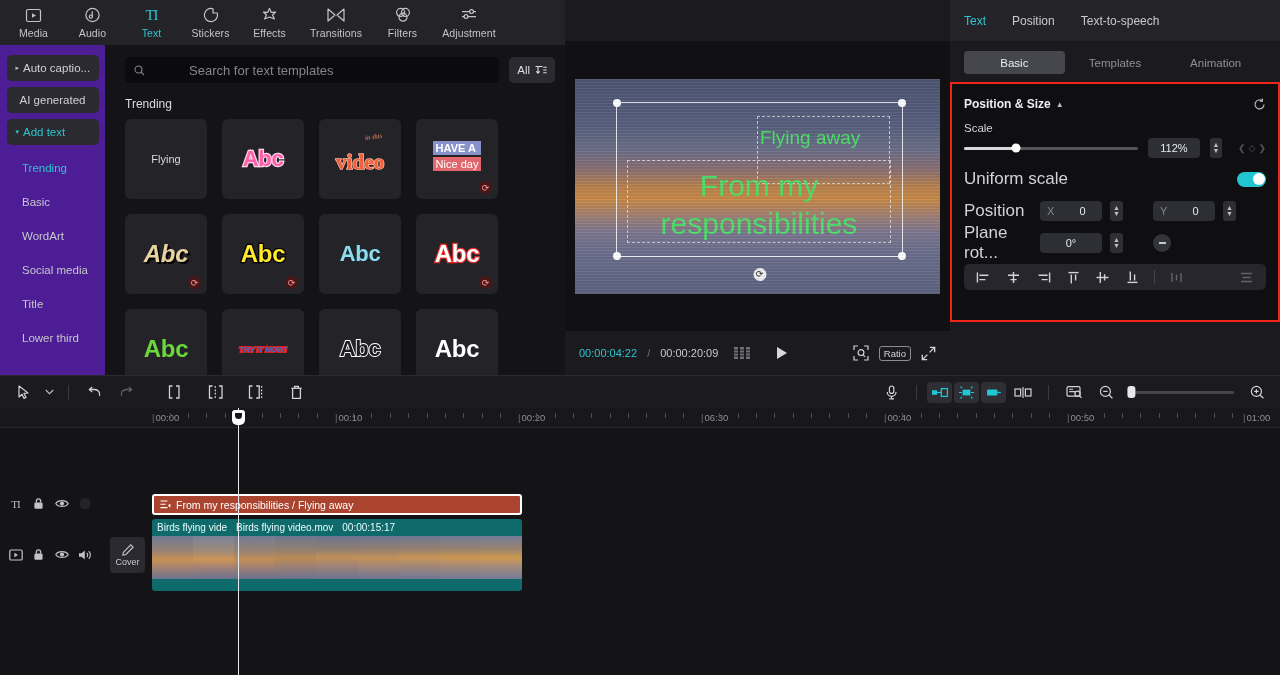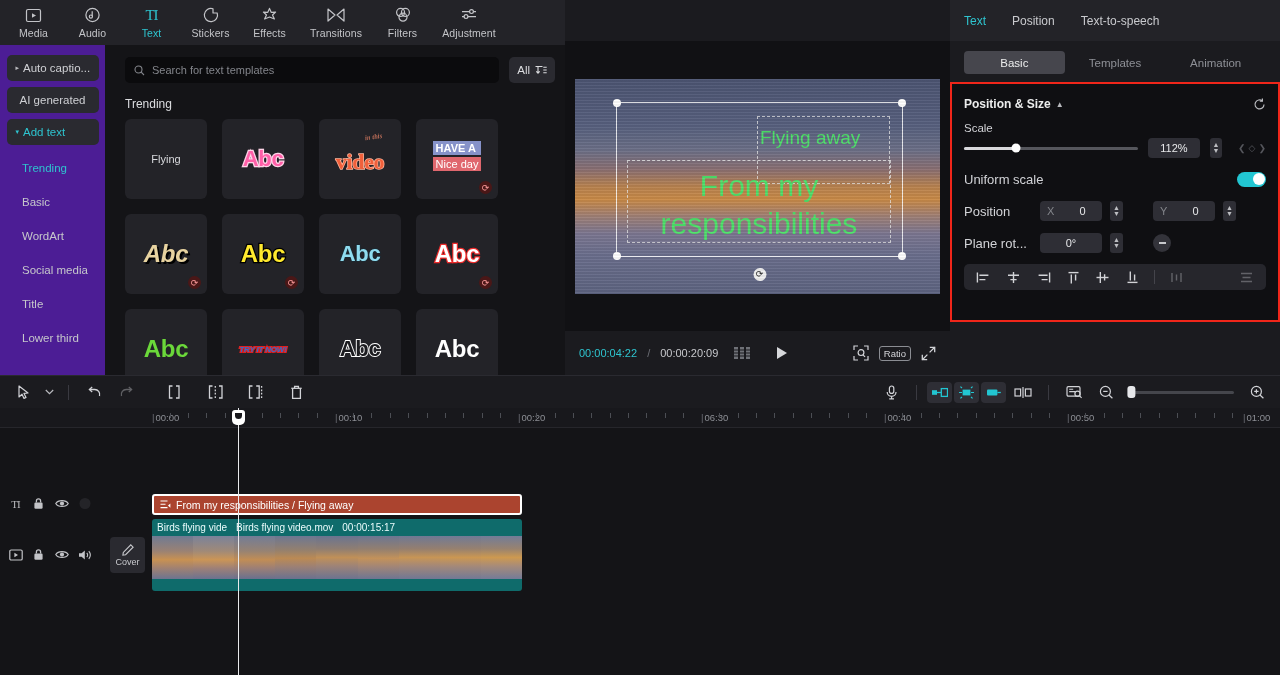--- a/index.html
+++ b/index.html
@@ -52,21 +52,21 @@
   
   .tplpanel {
     position: absolute; left: 105px; top: 45px; width: 460px; height: 330px;
     background: #141417;
   }
   .searchrow { display: flex; align-items: center; padding: 12px 10px 0 20px; gap: 10px; }
   .searchbox {
     flex: 1; height: 26px; background: #0b0b0d; border-radius: 5px;
     display: flex; align-items: center; padding: 0 9px; gap: 7px;
   }
-  .searchbox .ph { font-size: 11px; color: #83858b; }
+  .searchbox .ph { font-size: 13px; color: #83858b; margin-left: 37px; }
   .allbtn {
     height: 26px; background: #2a2a30; border-radius: 5px; display: flex;
     align-items: center; gap: 5px; padding: 0 8px; cursor: pointer;
   }
   .allbtn .t { font-size: 11.5px; color: #dcdde0; }
   .secttl { padding: 14px 0 6px 20px; font-size: 12px; color: #dcdde0; }
   .grid {
     display: grid; grid-template-columns: repeat(4, 82px); gap: 15px;
     padding: 2px 0 0 20px;
   }
@@ -143,21 +143,21 @@
          font-size: 11.5px; color: #8e9096; border-radius: 4px; cursor: pointer; }
   .seg.active { background: #46464d; color: #eceded; }
   .posbox {
     position: absolute; left: 950px; top: 82px; width: 330px; height: 240px;
     border: 2px solid #f0261a; background: #0f0f12; padding: 10px 12px 0;
   }
   .pshdr { display: flex; align-items: center; justify-content: space-between; height: 20px; }
   .pshdr .t { font-size: 12px; color: #eceded; font-weight: bold; }
   .pshdr .cr { font-size: 8px; color: #b9babe; margin-left: 5px; }
   .row { display: flex; align-items: center; height: 30px; }
-  .lbl2 { font-size: 13px; color: #d2d3d7; }
+  .lbl2 { font-size: 17px; color: #d2d3d7; }
   .scalelbl { padding-top: 8px; font-size: 11.5px; color: #d2d3d7; }
   .sliderow { display: flex; align-items: center; gap: 10px; height: 28px; }
   .track { position: relative; width: 188px; height: 3px; background: #55565c; border-radius: 2px; }
   .track .fill { position: absolute; left: 0; top: 0; height: 3px; width: 30%; background: #d8d9dc; border-radius: 2px; }
   .track .knob { position: absolute; left: 30%; top: 50%; transform: translate(-50%,-50%);
                  width: 9px; height: 9px; border-radius: 50%; background: #fff; cursor: pointer; }
   .numbox { background: #2e2e35; border-radius: 4px; height: 20px; min-width: 52px;
             display: flex; align-items: center; justify-content: center;
             font-size: 11px; color: #e7e8ea; padding: 0 6px; }
   .spin { width: 13px; height: 20px; background: #2e2e35; border-radius: 3px;

